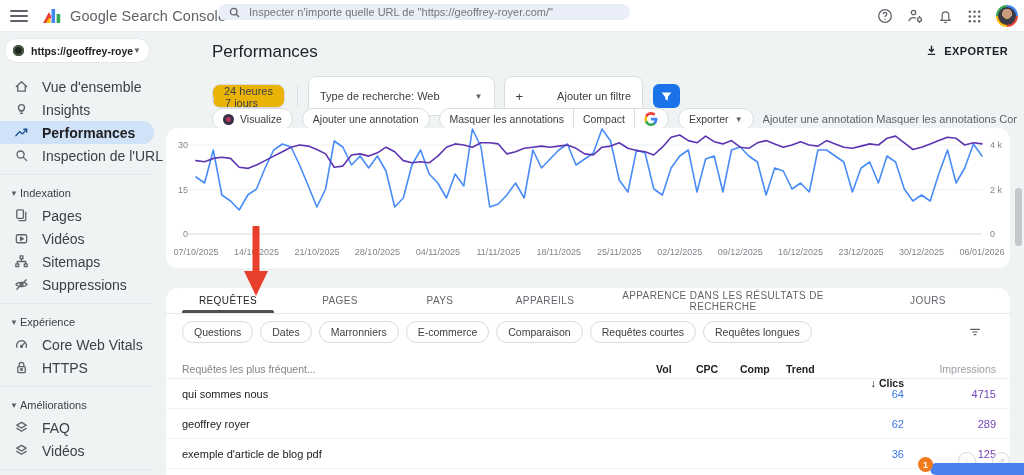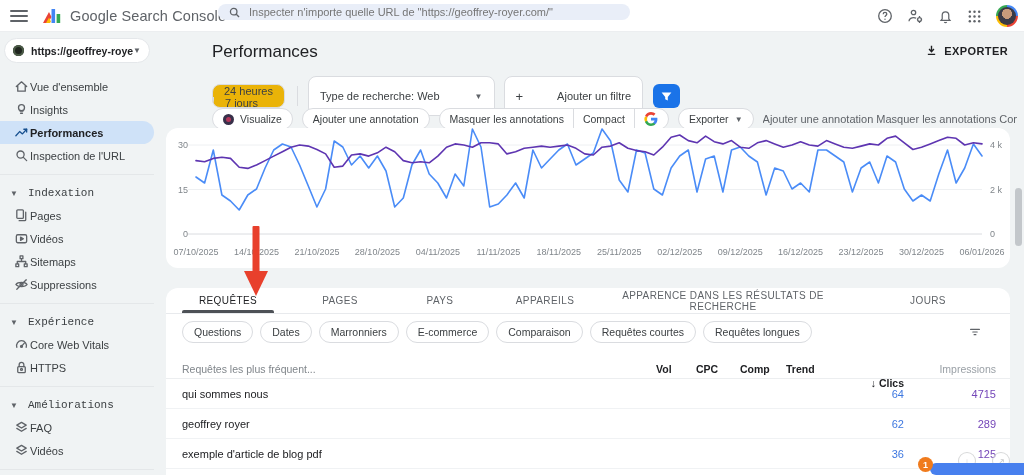--- a/index.html
+++ b/index.html
@@ -35,28 +35,28 @@
     padding:0 8px; cursor:pointer; }
   .property-pill .fav { width:11px; height:11px; border-radius:50%; background:#20261f;
     box-shadow:inset 0 0 0 2px #4a5a46; flex:none; }
   .property-pill .lbl { font-size:10.5px; font-weight:bold; color:#202124; margin-left:7px;
     white-space:nowrap; overflow:hidden; }
   .property-pill .caret { margin-left:auto; color:#5f6368; font-size:8px; }
   .nav { margin-top:12px; }
   .side-item { display:flex; align-items:center; height:23px; padding-left:14px;
     cursor:pointer; border-radius:0 16px 16px 0; margin-right:12px; }
   .side-item .icon { color:#5f6368; width:16px; flex:none; }
-  .side-item .lbl { font-size:11px; color:#3c4043; white-space:nowrap; }
+  .side-item .lbl { font-size:14px; color:#3c4043; margin-left:12px; white-space:nowrap; }
   .side-item.active { background:#cfe2f8; }
   .side-item.active .lbl { color:#202124; font-weight:bold; }
   .side-item.active .icon { color:#17508f; }
   .side-header { display:flex; align-items:center; height:22px; padding-left:10px;
     cursor:pointer; margin-top:2px; }
   .side-header .caret { font-size:8px; color:#5f6368; width:10px; }
-  .side-header .lbl { font-size:11px; color:#3c4043; margin-left:8px;font-family:Liberation Mono, monospace; }
+  .side-header .lbl { font-size:11px; color:#3c4043; margin-left:0; }
   .side-div { height:1px; background:#e4e7e9; margin:7px 12px 7px 0; }
 
   
   .main { position:absolute; left:166px; top:32px; right:0; bottom:0; }
   .page-head { position:absolute; left:46px; top:10px; font-size:17px; color:#202124; }
   .export-top { position:absolute; right:16px; top:12px; display:flex; align-items:center;
     gap:6px; cursor:pointer; font-size:11px; font-weight:bold; letter-spacing:.4px; color:#202124; }
 
   .toolbar1 { position:absolute; left:46px; top:44px; right:10px; display:flex; align-items:center; }
   .seg { display:flex; border:1px solid #dadce0; border-radius:8px; background:#eab308; overflow:hidden; height:24px;flex-direction:column; }

